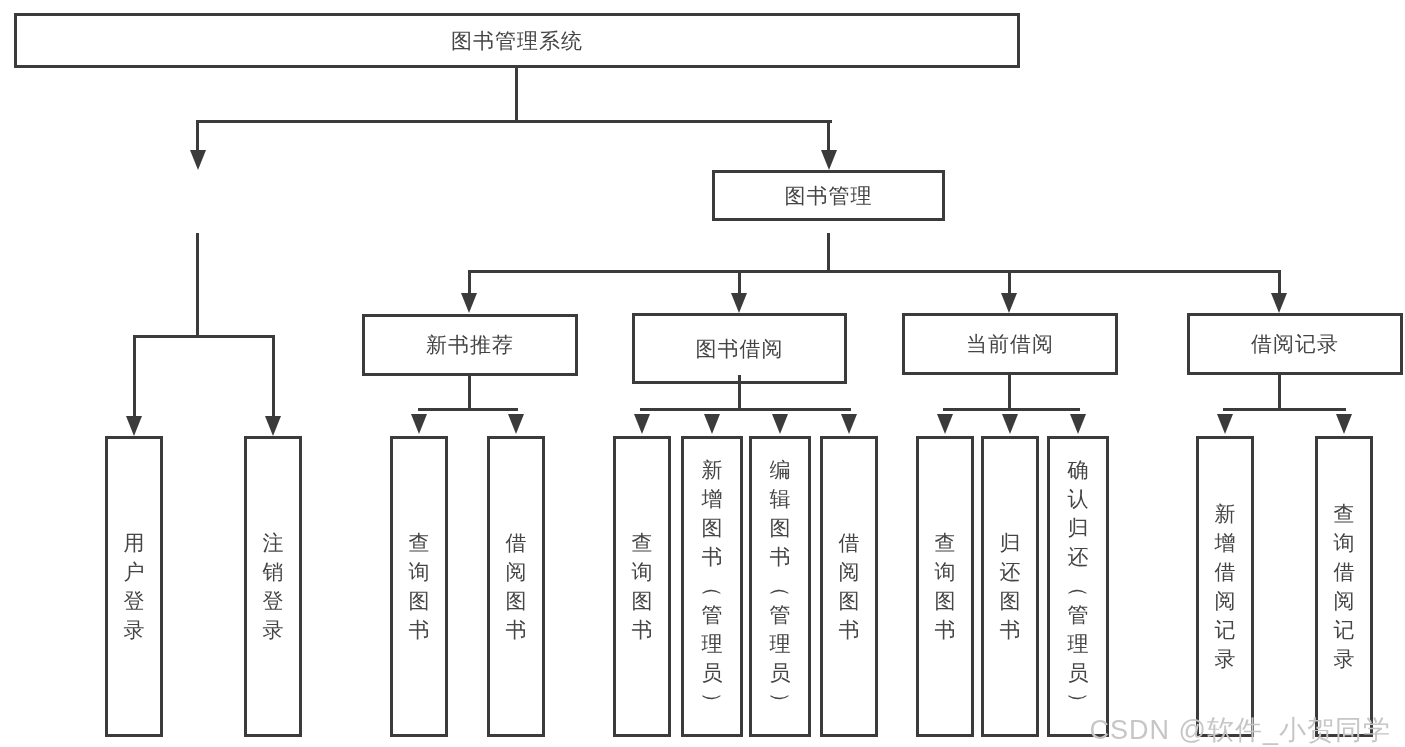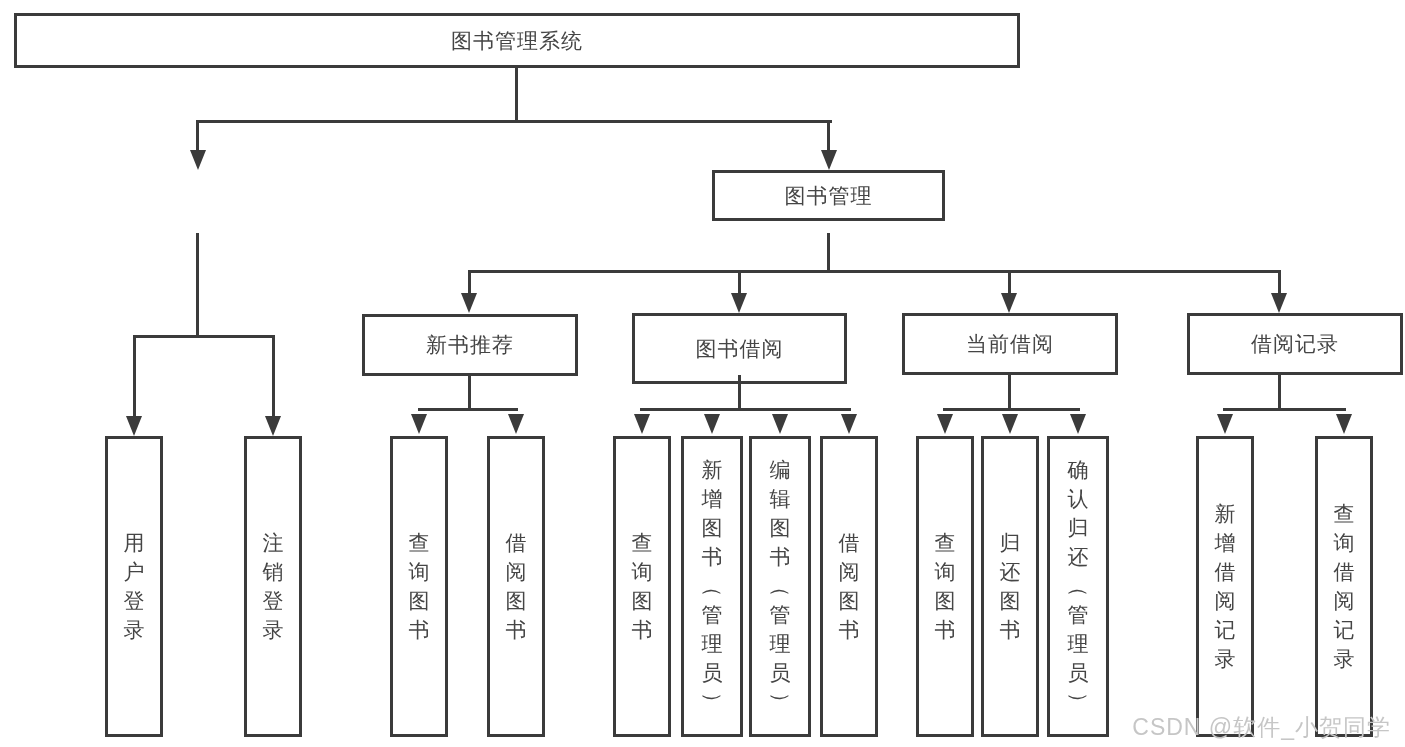--- a/index.html
+++ b/index.html
@@ -40,21 +40,21 @@
   .h,.v{position:absolute;background:var(--line);}
   .arw{
     position:absolute;width:0;height:0;
     border-left:8px solid transparent;
     border-right:8px solid transparent;
     border-top:20px solid var(--line);
   }
   .watermark{
     position:absolute;
     top:712px;right:14px;
-    font-size:23px;
+    font-size:27px;
     color:var(--watermark);
     z-index:5;
     letter-spacing:1px;
     white-space:nowrap;
   }
 </style>
 </head>
 <body>
 
 <div class="canvas">

